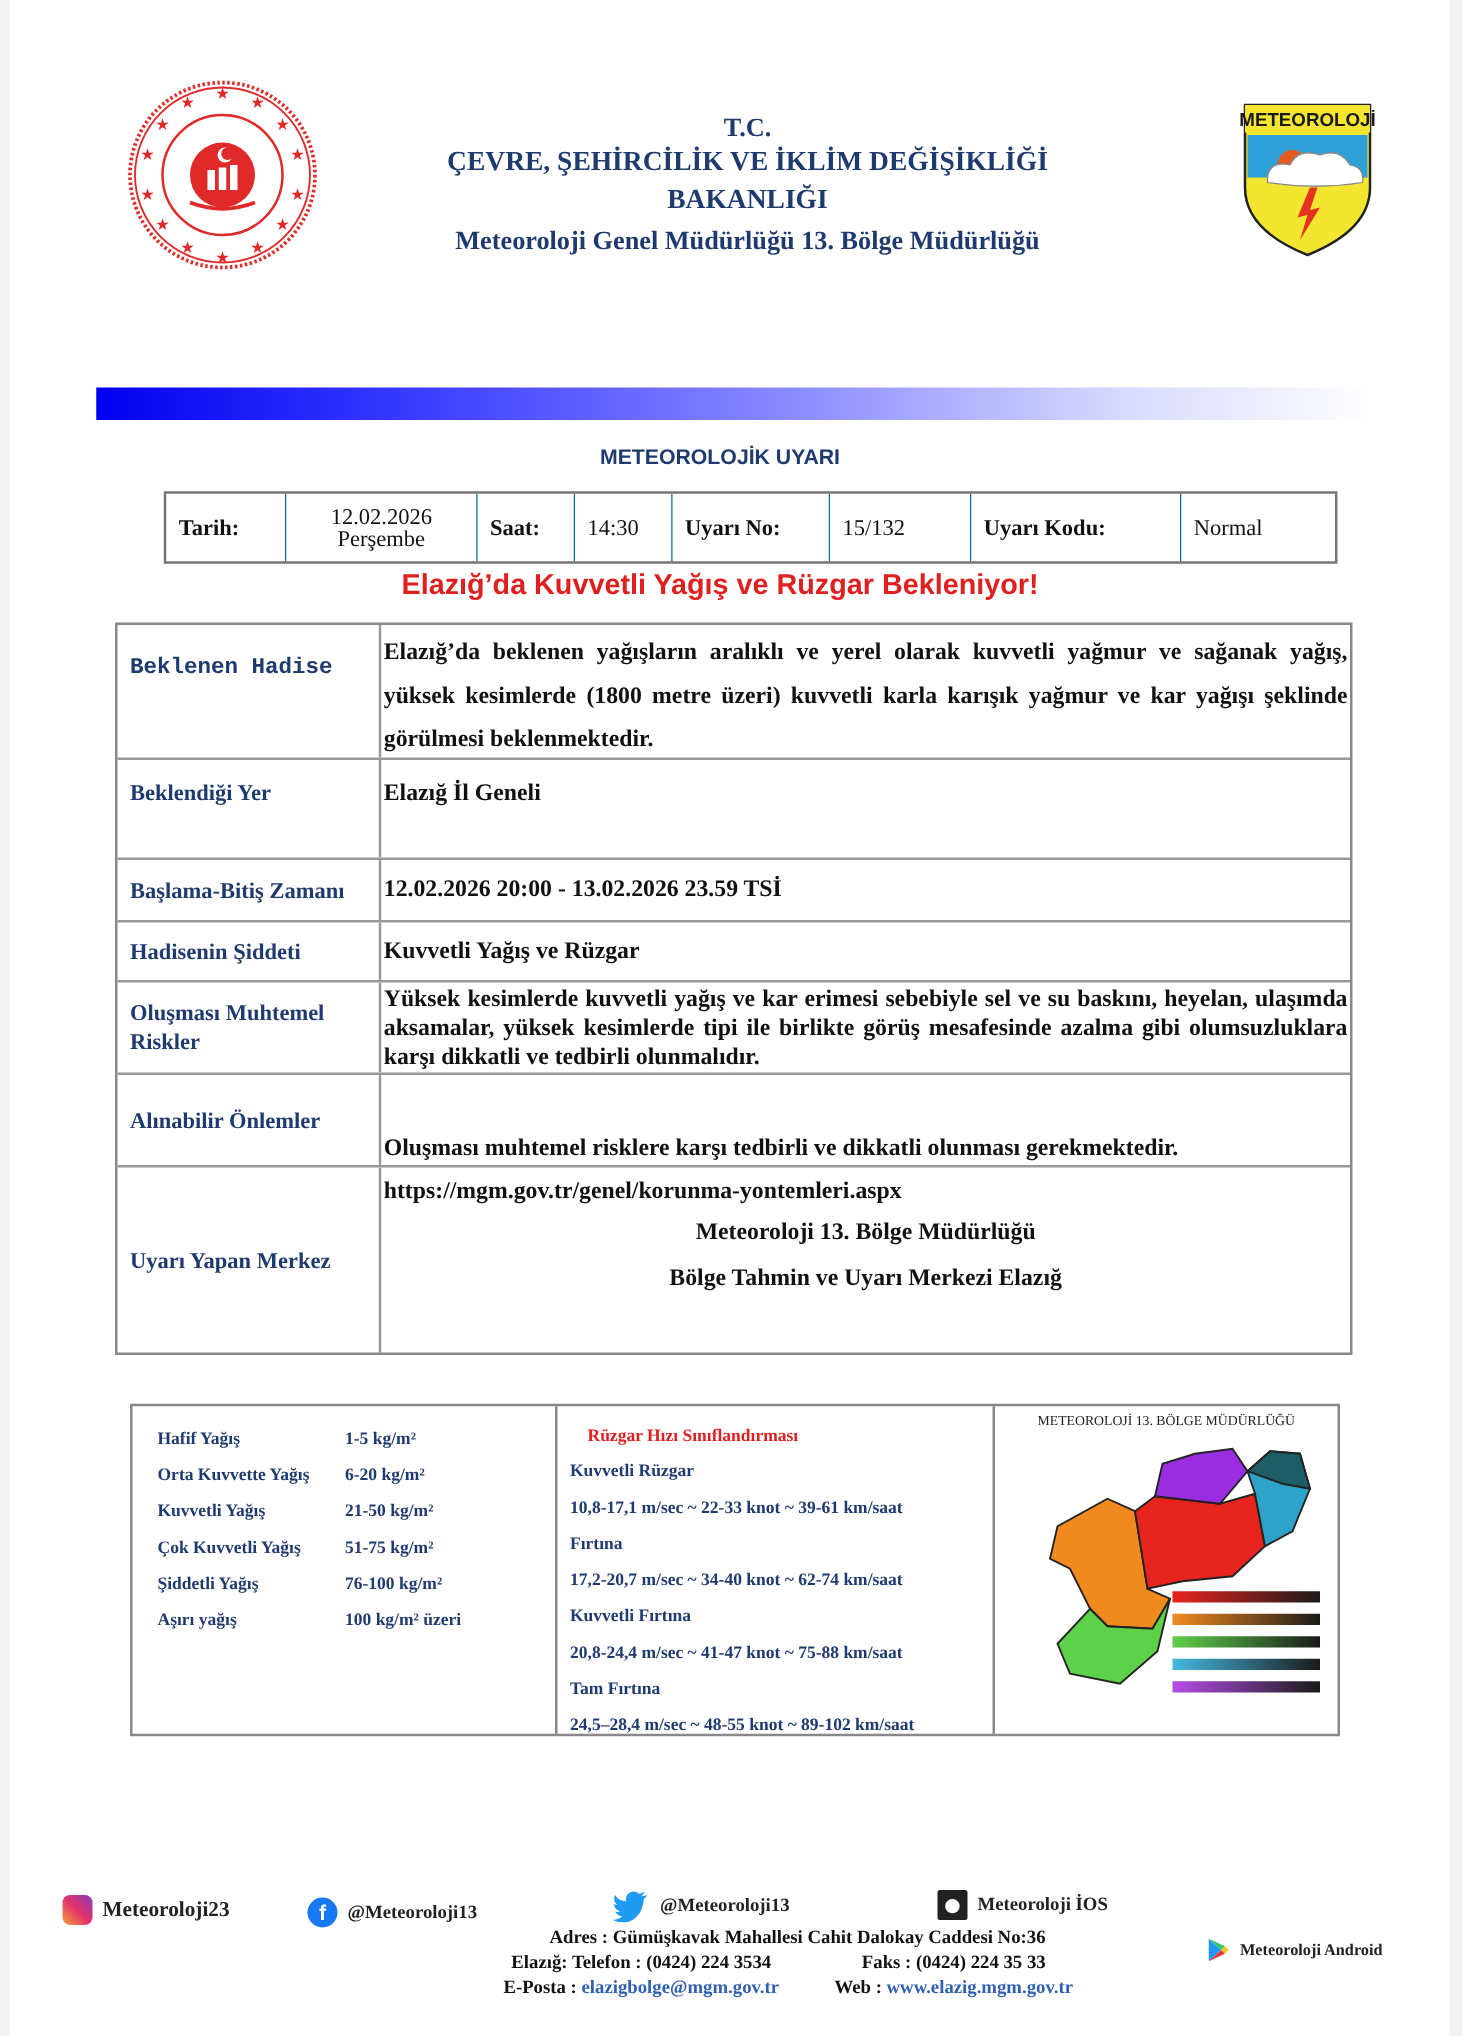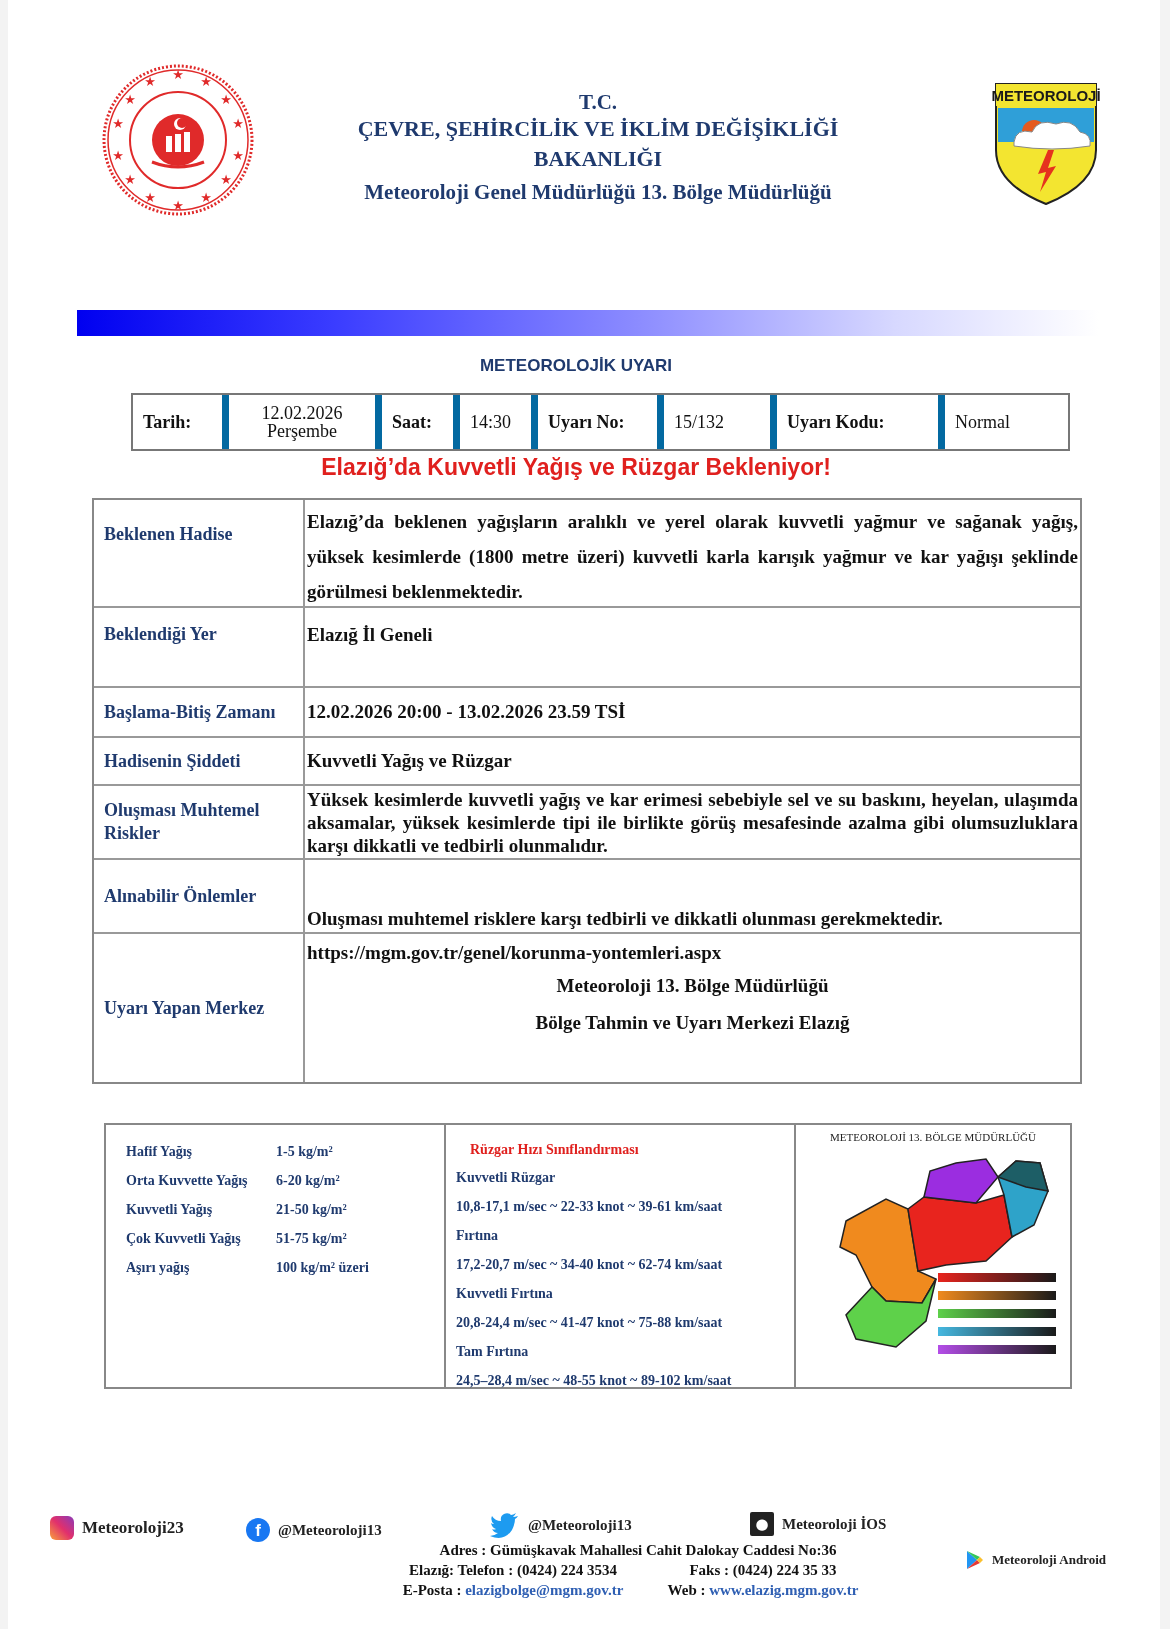--- a/index.html
+++ b/index.html
@@ -17,34 +17,34 @@
   .hdr-bak { top: 146px; font-size: 22px; }
   .hdr-dir { top: 180px; font-size: 21px; }
 
   .grad-bar { left: 69px; top: 310px; width: 1022px; height: 26px;
     background: linear-gradient(to right, #0000f0 0%, #3a3cff 25%, #8c8cff 55%, #d7d8ff 80%, #ffffff 100%); }
 
   .warn-title { left: 0; width: 1136px; top: 356px; text-align: center; font-family: "Liberation Sans", sans-serif; font-weight: bold; font-size: 17px; color: #1f3a6e; }
 
   
   .strip { left: 123px; top: 393px; width: 939px; height: 58px; border: 2px solid #777; display: flex; }
-  .strip > div { border-right: 7px solid #0369a1; height: 100%; display: flex; align-items: center; font-size: 18px; padding-left: 10px; }
+  .strip > div { border-right: 1px solid #0369a1; height: 100%; display: flex; align-items: center; font-size: 18px; padding-left: 10px; }
   .strip > div:last-child { border-right: none; }
   .strip .lbl { font-weight: bold; }
   .strip .stack { flex-direction: column; justify-content: center; align-items: center; padding-left: 0; line-height: 18px; }
 
   .headline { left: 0; width: 1136px; top: 454px; text-align: center; font-family: "Liberation Sans", sans-serif; font-weight: bold; font-size: 23px; color: #e0201e; }
 
   
   .main { left: 84px; top: 498px; width: 990px; border: 2px solid #888; }
   .row { display: flex; border-bottom: 2px solid #999; }
   .row:last-child { border-bottom: none; }
   .row .k { width: 211px; border-right: 2px solid #999; color: #1f3a6e; font-weight: bold; font-size: 18px; padding-left: 10px; display: flex; align-items: center; }
   .row .v { flex: 1; font-weight: bold; font-size: 19px; padding: 0 2px 0 2px; color: #111; }
-  .r1 { height: 108px; } .r1 .k { align-items: flex-start; padding-top: 24px; } .r1 .v { line-height: 35px; padding-top: 4px; text-align: justify; }
+  .r1 { height: 108px; } .r1 .k { align-items: flex-start; padding-top: 24px; font-family: Liberation Mono, monospace; } .r1 .v { line-height: 35px; padding-top: 4px; text-align: justify; }
   .r2 { height: 80px; } .r2 .k { align-items: flex-start; padding-top: 16px; } .r2 .v { padding-top: 16px; }
   .r3 { height: 50px; } .r3 .v { display: flex; align-items: center; }
   .r4 { height: 48px; } .r4 .v { display: flex; align-items: center; }
   .r5 { height: 74px; } .r5 .k { line-height: 23px; } .r5 .v { line-height: 23px; padding-top: 2px; text-align: justify; }
   .r6 { height: 74px; } .r6 .v { line-height: 34px; padding-top: 10px; margin-top: 32px; }
   .r7 { height: 148px; } .r7 .v { display: flex; flex-direction: column; justify-content: center; align-items: center; line-height: 37px; padding-bottom: 8px; }
 
   
   .cls { left: 96px; top: 1123px; width: 968px; height: 266px; border: 2px solid #888; display: flex; }
   .cls .col { height: 100%; border-right: 2px solid #888; }
@@ -186,20 +186,24 @@
           </div>
           <div class="rain-row">
             <span class="n">Kuvvetli Yağış</span>
             <span>21-50 kg/m²</span>
           </div>
           <div class="rain-row">
             <span class="n">Çok Kuvvetli Yağış</span>
             <span>51-75 kg/m²</span>
           </div>
           <div class="rain-row">
+            <span class="n">Şiddetli Yağış</span>
+            <span>76-100 kg/m²</span>
+          </div>
+          <div class="rain-row">
             <span class="n">Aşırı yağış</span>
             <span>100 kg/m² üzeri</span>
           </div>
         </div>
     </div>
     <div class="col c2">
       <div class="cls-title">Rüzgar Hızı Sınıflandırması</div>
       <div id="wind-rows">
           <div class="wind-line">Kuvvetli Rüzgar</div>
           <div class="wind-line">10,8-17,1 m/sec ~ 22-33 knot ~ 39-61 km/saat</div>

